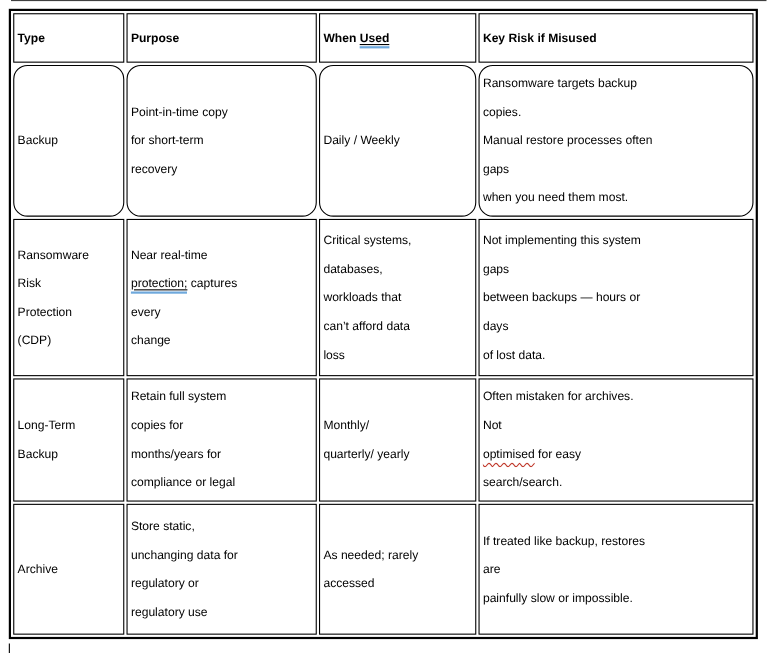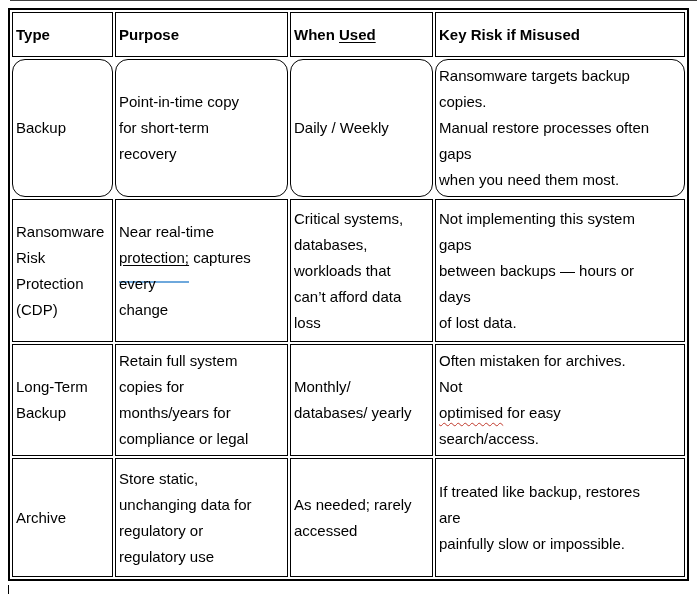--- a/index.html
+++ b/index.html
@@ -21,35 +21,35 @@
     border-collapse: separate; border-spacing: 2px;
     table-layout: fixed; background: #fff;
   }
   col.c1 { width: 101px; }
   col.c2 { width: 173px; }
   col.c3 { width: 143px; }
   col.c4 { width: 250px; }
   th, td {
     border: 1px solid var(--table_border, #000);
     vertical-align: middle; text-align: left;
-    padding: 1px 3px; font-size: 15px;
+    padding: 1px 3px; font-size: 11px;
     overflow: hidden;
   }
   th { font-weight: bold; height: 41px; }
   td.col-type { font-weight: normal; }
   tr.r1 td { height: 134px; border-radius: 13px; }
   tr.r2 td { height: 139px; }
   tr.r3 td { height: 108px; }
   tr.r4 td { height: 115px; }
   .line { line-height: 26px; white-space: pre-wrap; }
   .grammar {
     text-decoration: underline;
     text-underline-offset: 2px;
     border-bottom: 2px solid var(--grammar_underline, #6ea8dc);
-    padding-bottom: 15px;
+    padding-bottom: 1px;
   }
   .spell {
     text-decoration: underline wavy var(--spell_underline, #c0392b);
     text-decoration-thickness: 1px;
     text-underline-offset: 4px;
   }
   .caret {
     position: absolute; left: 8px; top: 585px;
     width: 1px; height: 9px; background: #000;
   }
@@ -137,27 +137,27 @@
           <div class="line"><span>Backup</span></div>
         </td>
       <td>
           <div class="line"><span>Retain full system</span></div>
           <div class="line"><span>copies for</span></div>
           <div class="line"><span>months/years for</span></div>
           <div class="line"><span>compliance or legal</span></div>
         </td>
       <td>
           <div class="line"><span>Monthly/</span></div>
-          <div class="line"><span>databases/ yearly</span></div>
+          <div class="line"><span>quarterly/ yearly</span></div>
         </td>
       <td>
           <div class="line"><span>Often mistaken for archives.</span></div>
           <div class="line"><span>Not</span></div>
           <div class="line"><span class="spell">optimised</span><span> for easy</span></div>
-          <div class="line"><span>search/access.</span></div>
+          <div class="line"><span>search/search.</span></div>
         </td>
     </tr>
     <tr class="r4">
       <td class="col-type">
           <div class="line"><span>Archive</span></div>
         </td>
       <td>
           <div class="line"><span>Store static,</span></div>
           <div class="line"><span>unchanging data for</span></div>
           <div class="line"><span>regulatory or</span></div>

